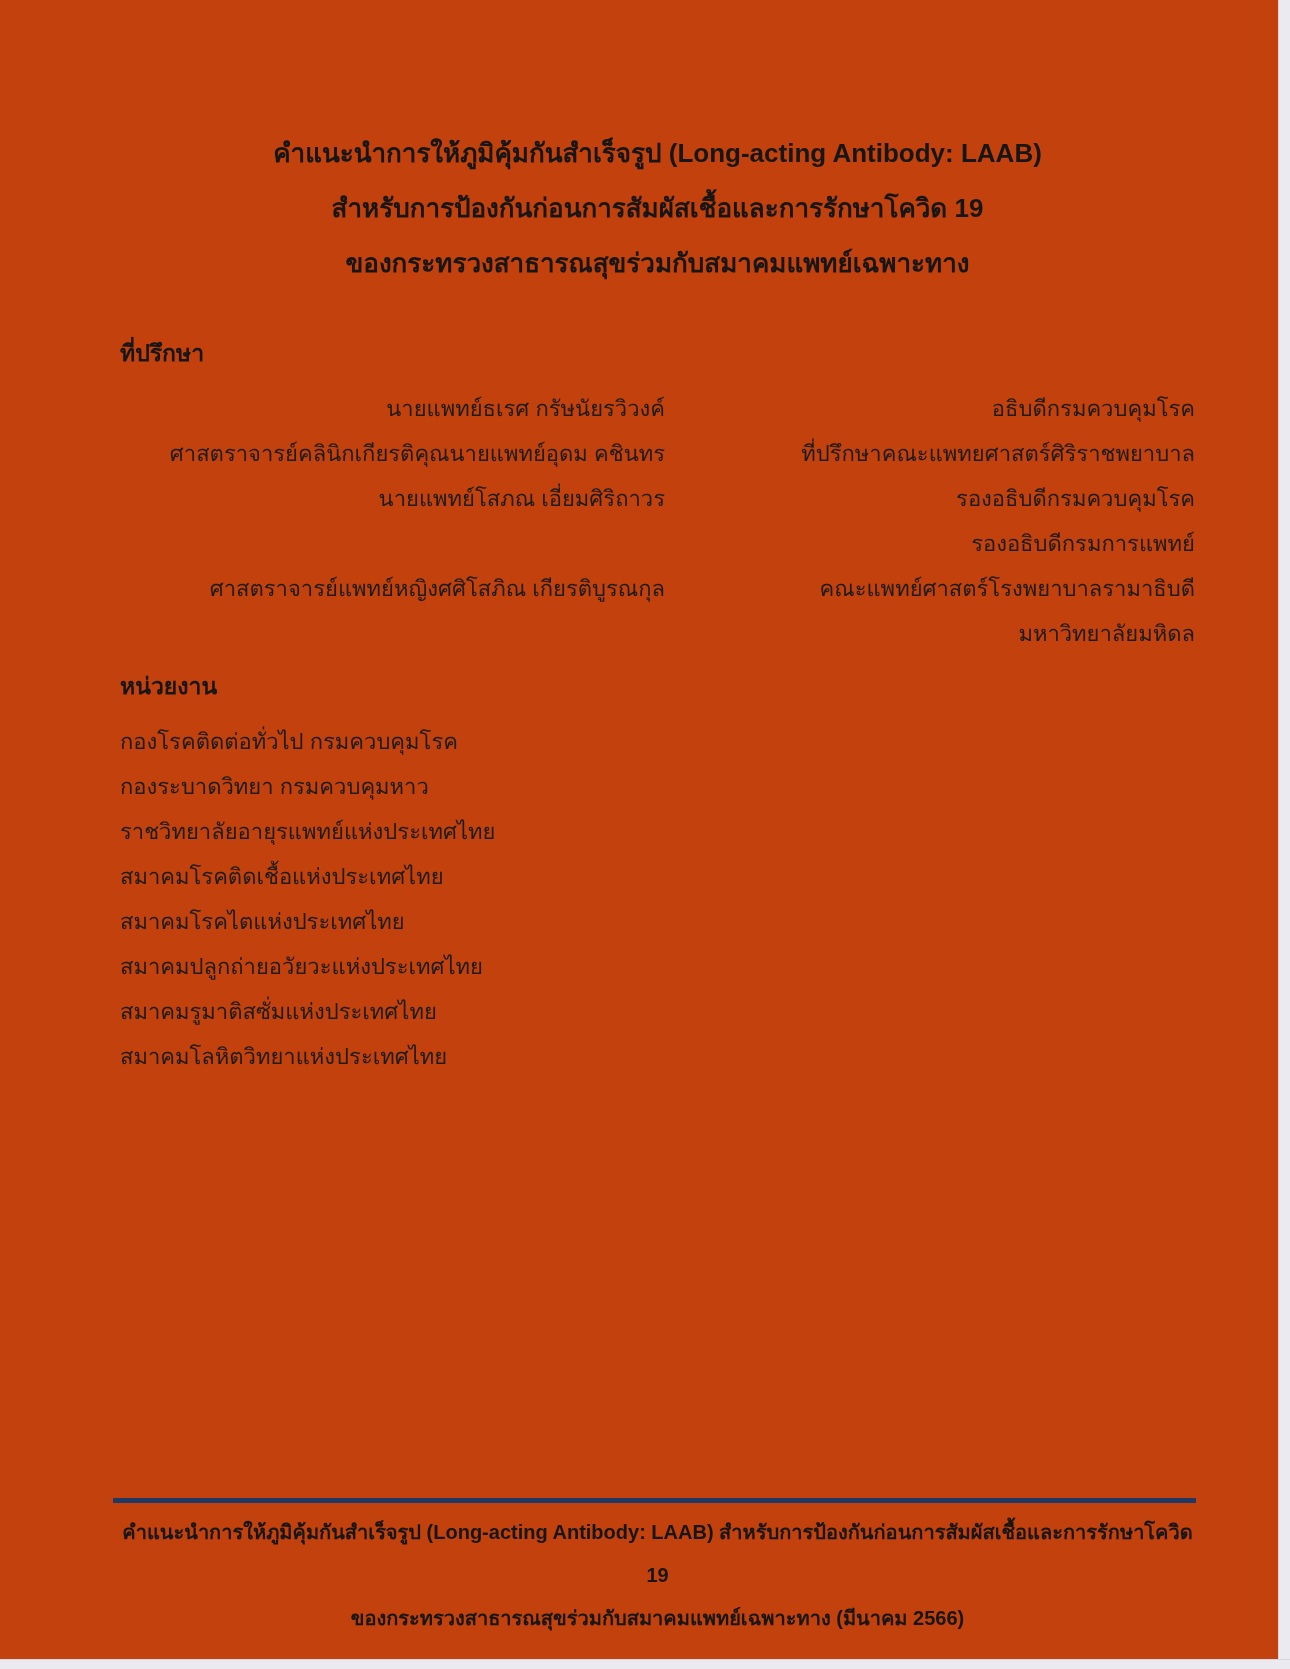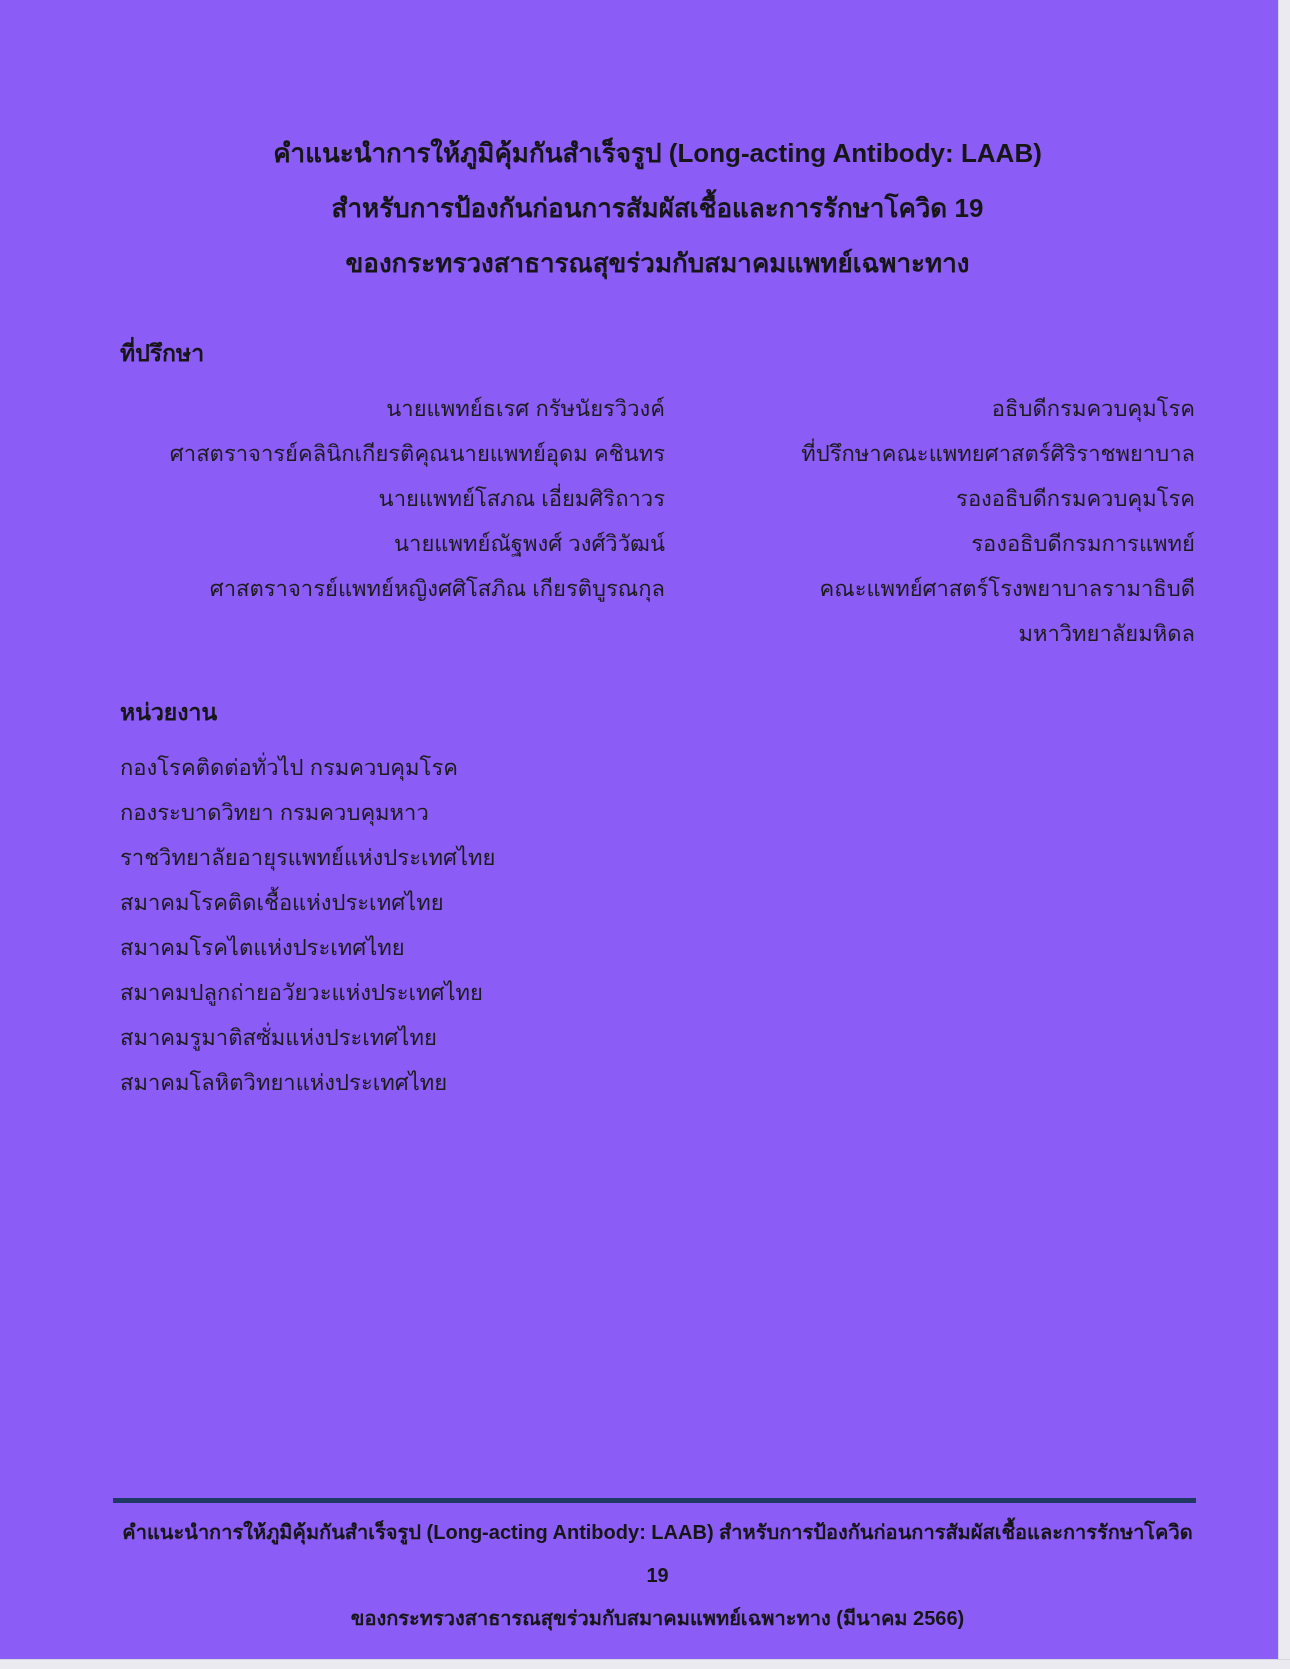--- a/index.html
+++ b/index.html
@@ -1,20 +1,20 @@
 <!DOCTYPE html>
 <html lang="th"><head>
 <meta charset="utf-8">
 <style>
   html, body { margin: 0; padding: 0; background: #e9e9ef; }
   .page {
     position: relative;
     width: 1290px;
     height: 1669px;
-    background: #8b5cf6;
+    background: #c2410c;
     overflow: hidden;
     font-family: "Liberation Sans", "DejaVu Sans", sans-serif;
     color: #1c1c1c;
   }
   .edge-right {
     position: absolute; top: 0; right: 0;
     width: 11px; height: 100%;
     background: #eaeaf0; border-left: 1px solid #d6d6e0;
   }
   .edge-bottom {
@@ -25,21 +25,21 @@
   .title-block {
     position: absolute; top: 126px; left: 120px; width: 1075px;
     text-align: center;
   }
   .title-line {
     font-size: 26px; font-weight: bold; line-height: 55px;
     color: #161616;
   }
   .section { position: absolute; left: 120px; width: 1075px; }
   .advisors-section { top: 331px; }
-  .agencies-section { top: 690px; }
+  .agencies-section { top: 664px; }
   .section-heading {
     font-size: 23px; font-weight: bold; line-height: 45px; color: #161616; font-family: Liberation Serif, serif;
   }
   .rows { margin-top: 10px; }
   .advisor-row { display: flex; align-items: flex-start; text-align: right; }
   .advisor-name {
     flex: 0 0 545px; font-size: 22px; line-height: 45px; white-space: nowrap;
   }
   .advisor-position { flex: 1; font-size: 22px; line-height: 45px; }
   .agency-item { font-size: 22px; line-height: 45px; white-space: nowrap; }
@@ -75,21 +75,20 @@
       </div>
       <div class="advisor-row">
         <div class="advisor-name">ศาสตราจารย์คลินิกเกียรติคุณนายแพทย์อุดม คชินทร</div>
         <div class="advisor-position">ที่ปรึกษาคณะแพทยศาสตร์ศิริราชพยาบาล</div>
       </div>
       <div class="advisor-row">
         <div class="advisor-name">นายแพทย์โสภณ เอี่ยมศิริถาวร</div>
         <div class="advisor-position">รองอธิบดีกรมควบคุมโรค</div>
       </div>
       <div class="advisor-row">
-        <div class="advisor-name">นายแพทย์ณัฐพงศ์ วงศ์วิวัฒน์</div>
         <div class="advisor-position">รองอธิบดีกรมการแพทย์</div>
       </div>
       <div class="advisor-row">
         <div class="advisor-name">ศาสตราจารย์แพทย์หญิงศศิโสภิณ เกียรติบูรณกุล</div>
         <div class="advisor-position">
           <div>คณะแพทย์ศาสตร์โรงพยาบาลรามาธิบดี</div>
           <div>มหาวิทยาลัยมหิดล</div>
         </div>
       </div>
     </div>

